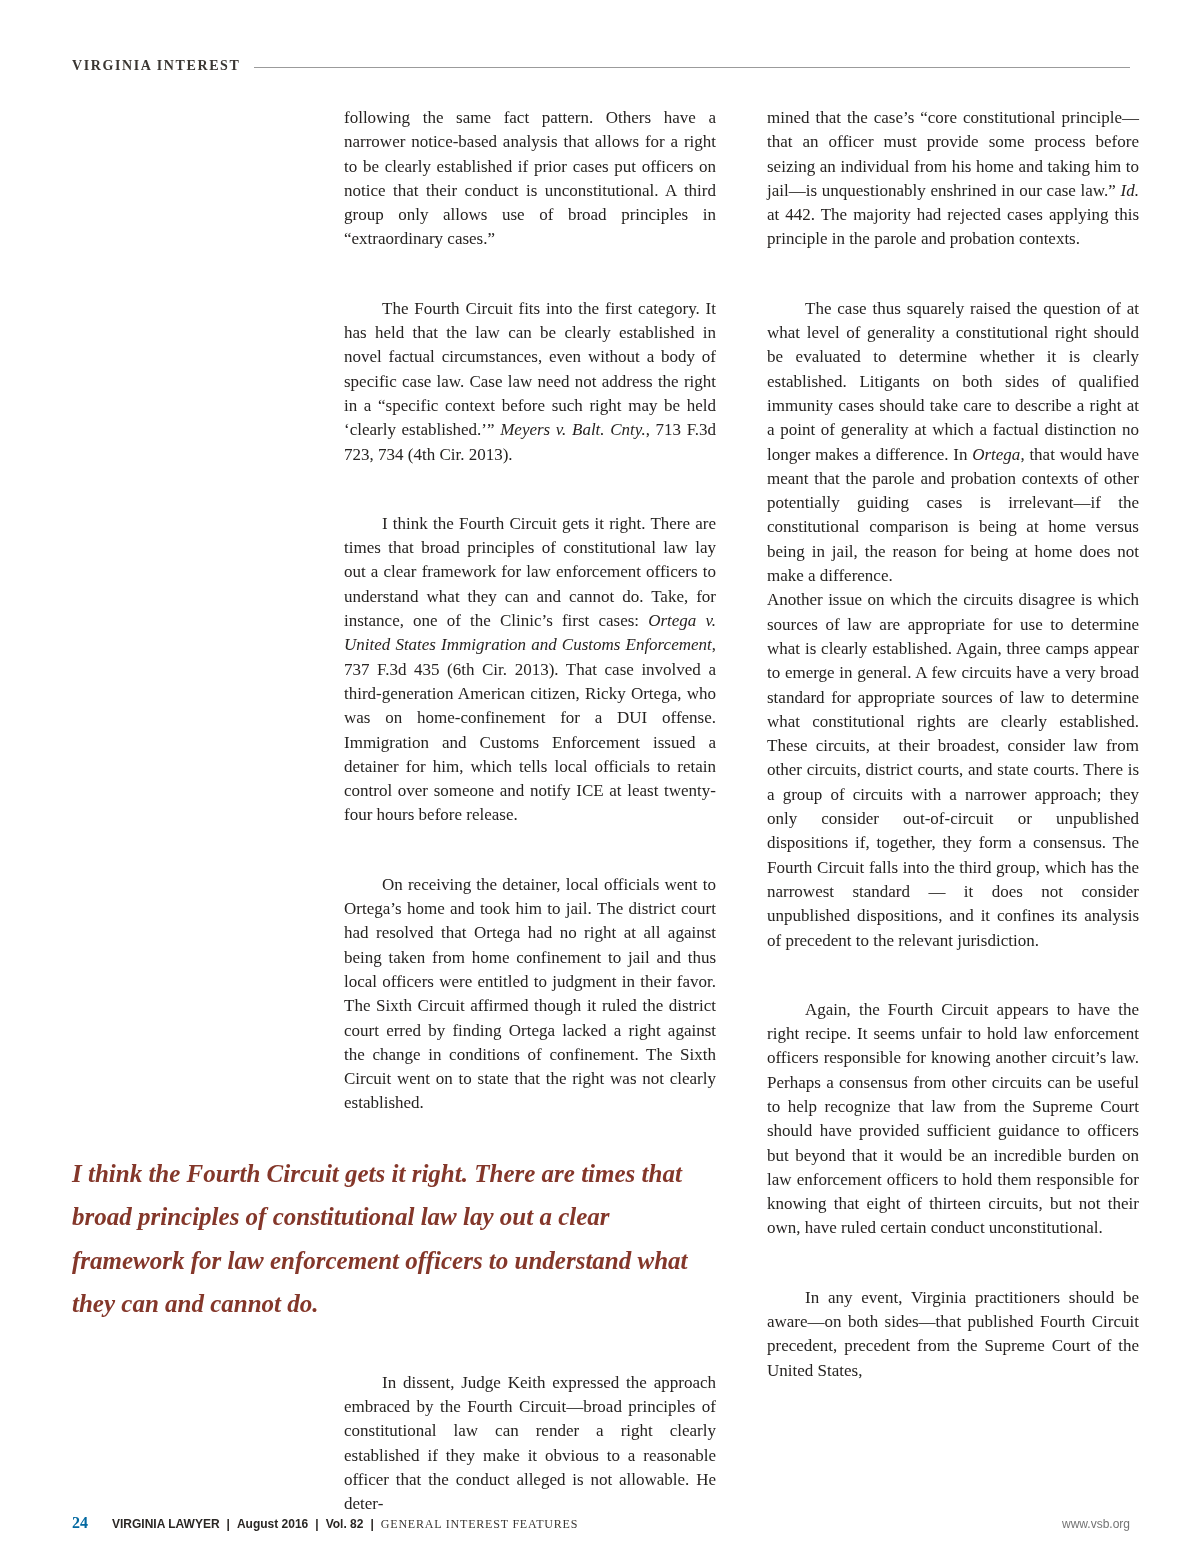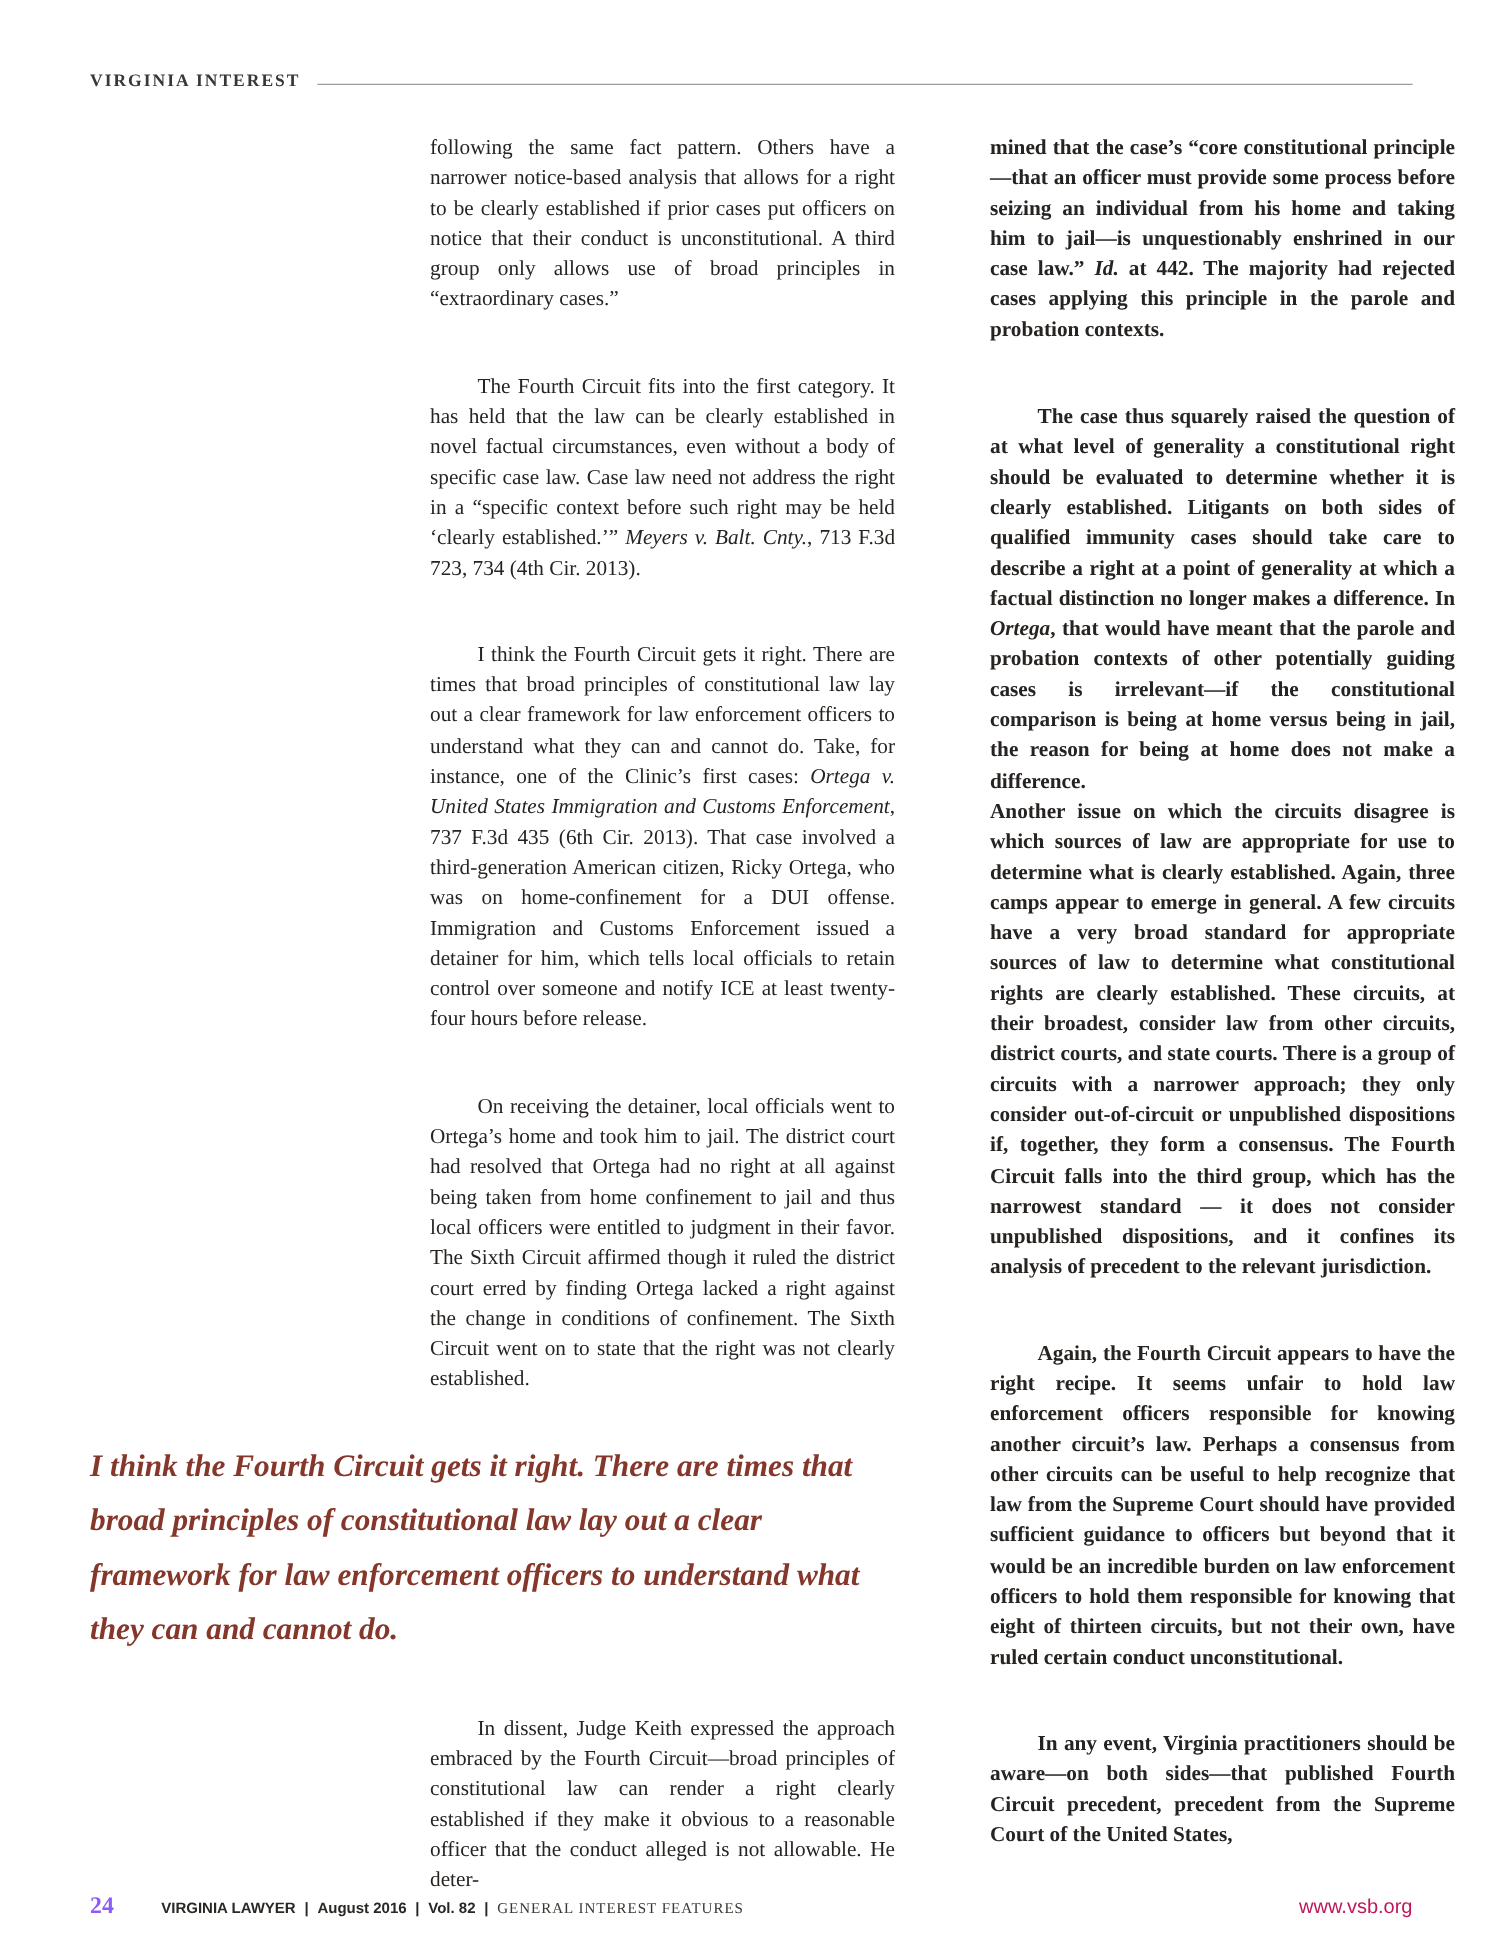--- a/index.html
+++ b/index.html
@@ -41,21 +41,21 @@
   .col {
     position: absolute;
     top: 106px;
     width: 372px;
     font-size: 17px;
     line-height: 24.3px;
     text-align: justify;
     color: #262321;
   }
   .col-left  { left: 344px; }
-  .col-right { left: 792px; font-weight: bold; }
+  .col-right { left: 767px; }
 
   p.body-para { margin: 0; }
   p.indent { text-indent: 38px; margin-top: 45px; }
   p.subhead { margin-top: 24px; }
   .it { font-style: italic; }
 
   
   .pullquote {
     display: block;
     margin: 36px 0 30px -272px;
@@ -75,43 +75,43 @@
     right: 70px;
     top: 1514px;
     display: flex;
     align-items: baseline;
     justify-content: space-between;
   }
   .footer-left { display: flex; align-items: baseline; }
   .page-number {
     font-family: "Liberation Serif", serif;
     font-weight: bold;
-    font-size: 19px;
-    color: #8b5cf6;
-    margin-right: 38px;
+    font-size: 16px;
+    color: #0369a1;
+    margin-right: 24px;
   }
   .footer-mag, .footer-issue, .footer-vol, .footer-sep {
     font-family: "Liberation Sans", sans-serif;
     font-weight: bold;
     font-size: 12px;
     color: #2a2724;
     white-space: nowrap;
   }
   .footer-sep { margin: 0 7px; }
   .footer-section {
     font-family: "Liberation Serif", serif;
     font-size: 12px;
     letter-spacing: 0.8px;
     color: #3a3632;
     white-space: nowrap;
   }
   .footer-url {
     font-family: "Liberation Sans", sans-serif;
-    font-size: 16px;
-    color: #be185d;
+    font-size: 12px;
+    color: #737373;
   }
 </style>
 </head>
 <body>
 
 <header class="header">
   <span class="header-label">VIRGINIA INTEREST</span>
   <span class="header-rule"></span>
 </header>
 

